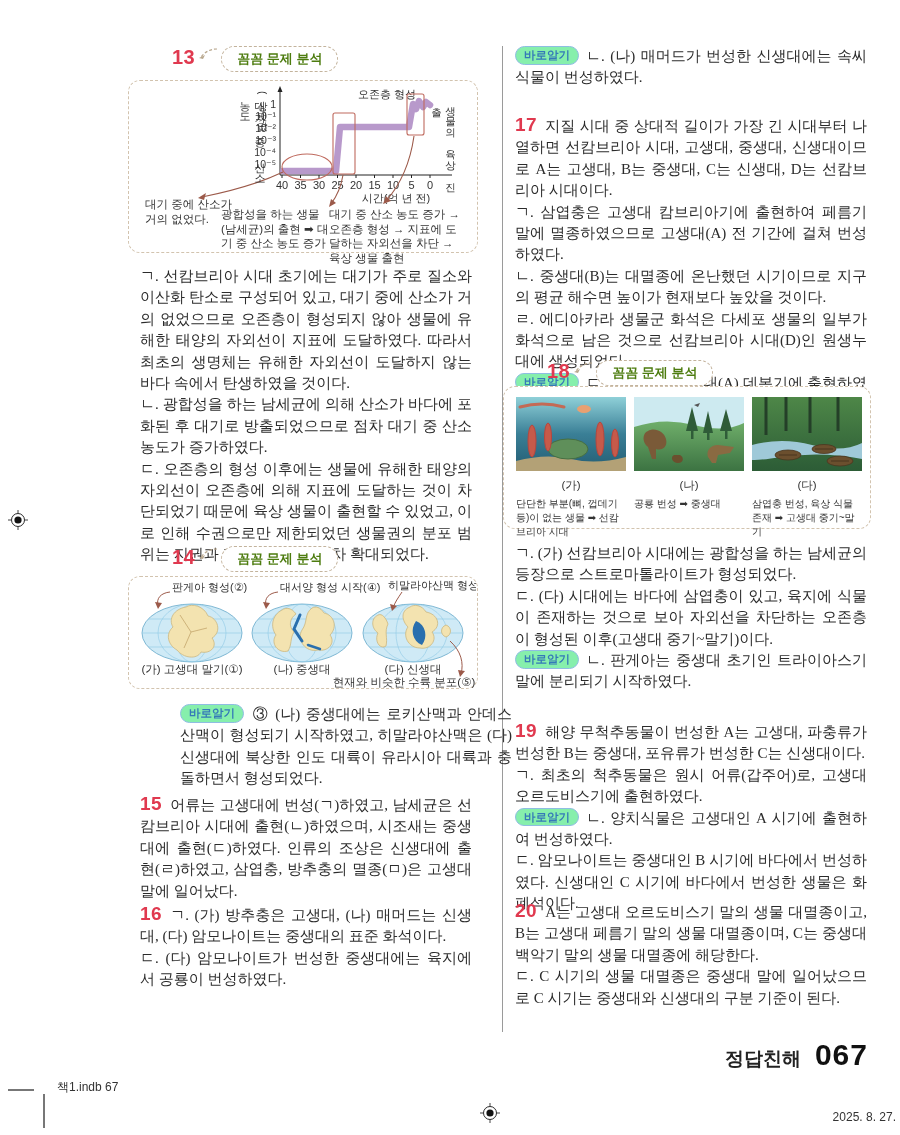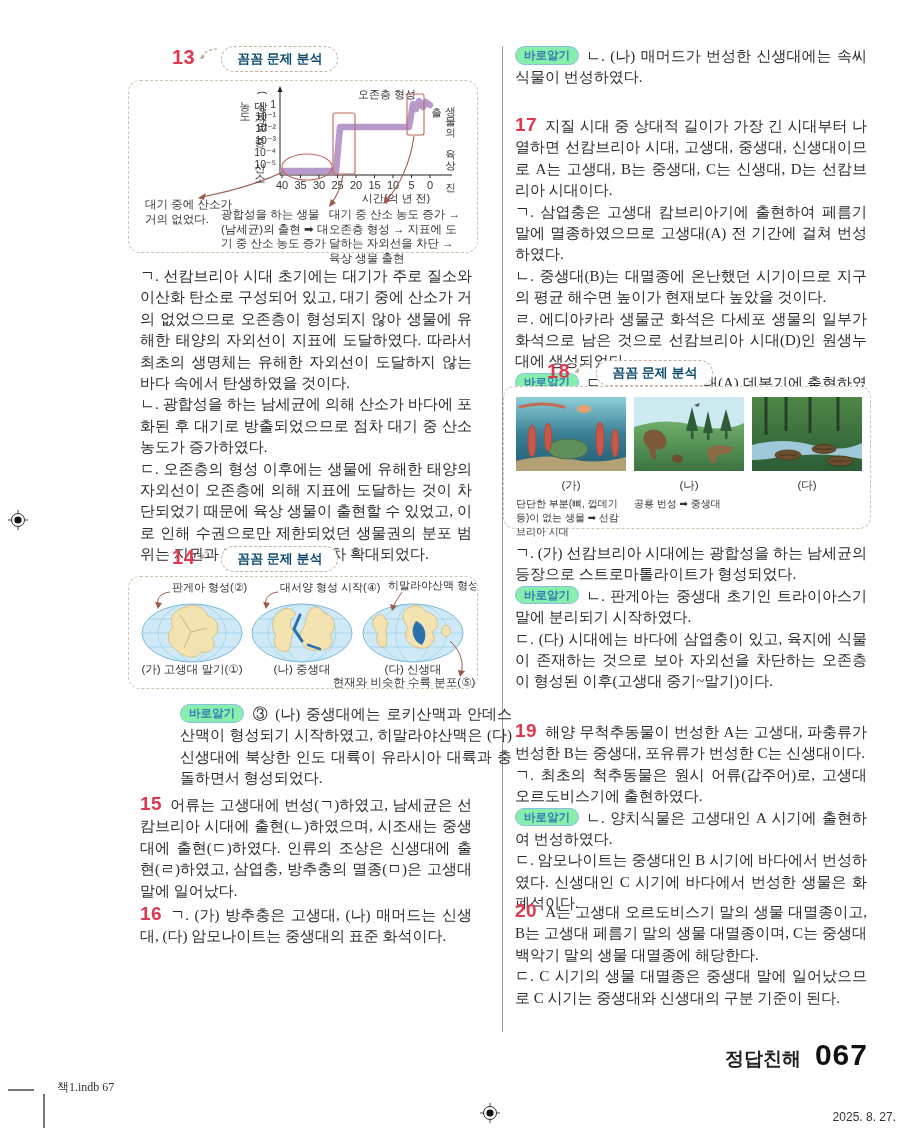--- a/index.html
+++ b/index.html
@@ -17,21 +17,21 @@
     font-weight:bold; color:#e0394f; font-size:19px; margin-right:8px;
     letter-spacing:.5px;
   }
   .hdr-num {
     font-family:"Liberation Sans","DejaVu Sans",sans-serif;
     font-weight:bold; color:#e0394f; font-size:20px; letter-spacing:.5px;
   }
   .analysis-header { display:flex; align-items:flex-start; gap:2px;margin-left:32px; }
   .analysis-badge {
     font-family:"Liberation Sans","DejaVu Sans",sans-serif;
-    font-size:13px; font-weight:bold; color:#0c4a6e;
+    font-size:13px; font-weight:bold; color:#4d7c0f;
     border:1.6px dashed #c3b39c; border-radius:15px; padding:3px 15px; background:#fff;
     white-space:nowrap;
   }
   .corr-badge {
     display:inline-block; font-family:"Liberation Sans","DejaVu Sans",sans-serif;
     font-size:11.5px; font-weight:bold; color:#3579b8;
     border:1.2px solid #8fbde2; border-radius:11px; padding:0 8px; line-height:16.5px;
     margin-right:7px; vertical-align:2px; white-space:nowrap; background:#86efac;
   }
   .analysis-box {
@@ -235,20 +235,21 @@
   <div class="abs body-text" style="left:140px; top:704px; width:332px;margin-left:40px;">
     <p><span class="corr-badge">바로알기</span><span>③ (나) 중생대에는 로키산맥과 안데스산맥이 형성되기 시작하였고, 히말라야산맥은 (다) 신생대에 북상한 인도 대륙이 유라시아 대륙과 충돌하면서 형성되었다.</span></p>
   </div>
 
   <div class="abs body-text" style="left:140px; top:793px; width:332px;">
     <p><span class="pnum">15</span><span>어류는 고생대에 번성(ㄱ)하였고, 남세균은 선캄브리아 시대에 출현(ㄴ)하였으며, 시조새는 중생대에 출현(ㄷ)하였다. 인류의 조상은 신생대에 출현(ㄹ)하였고, 삼엽충, 방추충의 멸종(ㅁ)은 고생대 말에 일어났다.</span></p>
   </div>
 
   <div class="abs body-text" style="left:140px; top:903px; width:332px;">
     <p><span class="pnum">16</span><span>ㄱ. (가) 방추충은 고생대, (나) 매머드는 신생대, (다) 암모나이트는 중생대의 표준 화석이다.</span></p>
+    <p>ㄷ. (다) 암모나이트가 번성한 중생대에는 육지에서 공룡이 번성하였다.</p>
   </div>
 
   <div class="abs body-text" style="left:515px; top:46px; width:352px;">
     <p><span class="corr-badge">바로알기</span><span>ㄴ. (나) 매머드가 번성한 신생대에는 속씨식물이 번성하였다.</span></p>
   </div>
 
   <div class="abs body-text" style="left:515px; top:114px; width:352px;">
     <p><span class="pnum">17</span><span>지질 시대 중 상대적 길이가 가장 긴 시대부터 나열하면 선캄브리아 시대, 고생대, 중생대, 신생대이므로 A는 고생대, B는 중생대, C는 신생대, D는 선캄브리아 시대이다.</span></p>
     <p>ㄱ. 삼엽충은 고생대 캄브리아기에 출현하여 페름기 말에 멸종하였으므로 고생대(A) 전 기간에 걸쳐 번성하였다.</p>
     <p>ㄴ. 중생대(B)는 대멸종에 온난했던 시기이므로 지구의 평균 해수면 높이가 현재보다 높았을 것이다.</p>
@@ -341,28 +342,29 @@
             <ellipse cx="72" cy="52" rx="12" ry="4.5"></ellipse>
             <ellipse cx="88" cy="64" rx="13" ry="5"></ellipse>
           </g>
           <g stroke="#3d2c18" stroke-width="0.7">
             <line x1="27" y1="58" x2="45" y2="58"></line>
               <line x1="63" y1="52" x2="81" y2="52"></line>
               <line x1="79" y1="64" x2="97" y2="64"></line>
           </g>
         </svg>
         <div class="fig-label">(다)</div>
+        <div class="fig-caption">삼엽충 번성, 육상 식물 존재 ➡ 고생대 중기~말기</div>
       </div>
     </div>
   </div>
 
   <div class="abs body-text" style="left:515px; top:543px; width:352px;">
     <p>ㄱ. (가) 선캄브리아 시대에는 광합성을 하는 남세균의 등장으로 스트로마톨라이트가 형성되었다.</p>
+    <p>ㄷ. (다) 시대에는 바다에 삼엽충이 있고, 육지에 식물이 존재하는 것으로 보아 자외선을 차단하는 오존층이 형성된 이후(고생대 중기~말기)이다.</p>
     <p><span class="corr-badge">바로알기</span><span>ㄴ. 판게아는 중생대 초기인 트라이아스기 말에 분리되기 시작하였다.</span></p>
-    <p>ㄷ. (다) 시대에는 바다에 삼엽충이 있고, 육지에 식물이 존재하는 것으로 보아 자외선을 차단하는 오존층이 형성된 이후(고생대 중기~말기)이다.</p>
   </div>
 
   <div class="abs body-text" style="left:515px; top:720px; width:352px;">
     <p><span class="pnum">19</span><span>해양 무척추동물이 번성한 A는 고생대, 파충류가 번성한 B는 중생대, 포유류가 번성한 C는 신생대이다.</span></p>
     <p>ㄱ. 최초의 척추동물은 원시 어류(갑주어)로, 고생대 오르도비스기에 출현하였다.</p>
     <p><span class="corr-badge">바로알기</span><span>ㄴ. 양치식물은 고생대인 A 시기에 출현하여 번성하였다.</span></p>
     <p>ㄷ. 암모나이트는 중생대인 B 시기에 바다에서 번성하였다. 신생대인 C 시기에 바다에서 번성한 생물은 화폐석이다.</p>
   </div>
 
   <div class="abs body-text" style="left:515px; top:900px; width:352px;">
@@ -386,16 +388,16 @@
   <svg class="abs" style="left:480px; top:1103px;" width="20" height="20">
     <circle cx="10" cy="10" r="6.5" fill="none" stroke="#111" stroke-width="0.9"></circle>
     <circle cx="10" cy="10" r="3.6" fill="#111"></circle>
     <line x1="10" y1="0" x2="10" y2="3" stroke="#111" stroke-width="0.8"></line>
     <line x1="10" y1="17" x2="10" y2="20" stroke="#111" stroke-width="0.8"></line>
     <line x1="0" y1="10" x2="3" y2="10" stroke="#111" stroke-width="0.8"></line>
     <line x1="17" y1="10" x2="20" y2="10" stroke="#111" stroke-width="0.8"></line>
   </svg>
   <div class="mark-line" style="left:8px; top:1089px; width:26px; height:1.5px;"></div>
   <div class="mark-line" style="left:43px; top:1094px; width:1.5px; height:34px;"></div>
-  <div class="abs print-text" style="left:57px; top:1079px;font-family:Liberation Serif, serif;">책1.indb   67</div>
+  <div class="abs print-text" style="left:57px; top:1079px;">책1.indb   67</div>
   <div class="abs print-text" style="left:812px; top:1110px; width:84px; text-align:right;">2025. 8. 27.</div>
 
 </div>
 
 </body></html>

